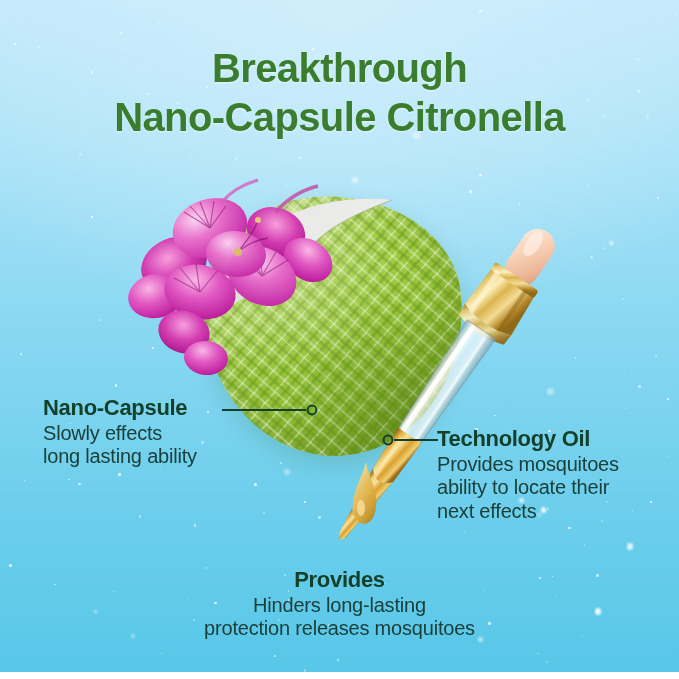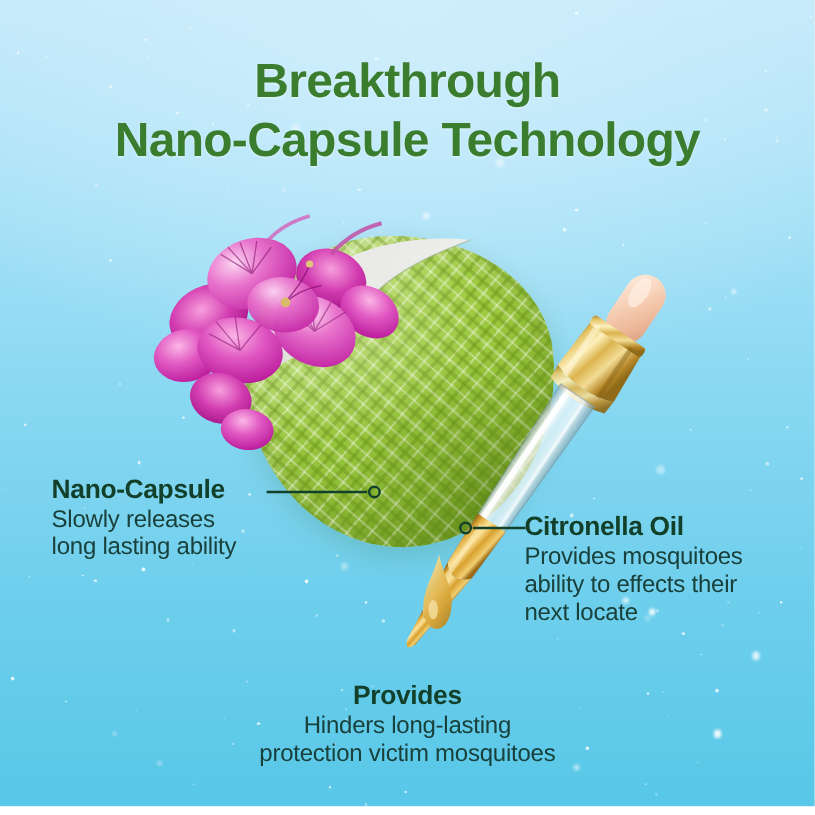--- a/index.html
+++ b/index.html
@@ -350,21 +350,21 @@
       <div class="sparkle" style="width: 2.7px; height: 2.7px; left: 488px; top: 622.2px; opacity: 0.77;"></div>
       <div class="sparkle" style="width: 2.1px; height: 2.1px; left: 338.1px; top: 296.9px; opacity: 0.37;"></div>
       <div class="sparkle" style="width: 3px; height: 3px; left: 201.3px; top: 441.3px; opacity: 0.49;"></div>
       <div class="sparkle" style="width: 2.6px; height: 2.6px; left: 638.3px; top: 385.4px; opacity: 0.56;"></div>
       <div class="sparkle" style="width: 1.2px; height: 1.2px; left: 159.7px; top: 470px; opacity: 0.37;"></div>
       <div class="sparkle" style="width: 3px; height: 3px; left: 254.2px; top: 482.6px; opacity: 0.89;"></div>
     </div>
 
   <div class="title">
     <span class="line1">Breakthrough</span>
-    <span class="line2">Nano-Capsule Technology</span>
+    <span class="line2">Nano-Capsule Citronella</span>
   </div>
 
   <div class="capsule-stage">
 
     <div class="capsule"></div>
 
     <svg class="peel" viewBox="0 0 210 140">
       <defs>
         <linearGradient id="peelGrad" x1="0" y1="0" x2="0.4" y2="1">
           <stop offset="0%" stop-color="#ffffff"></stop>
@@ -531,35 +531,35 @@
   </svg>
 
   <svg class="leader" id="leader-citronella" viewBox="0 0 58 20">
     <circle cx="6" cy="10" r="4.4" fill="none" stroke="#13402a" stroke-width="2"></circle>
     <line x1="12" y1="10" x2="56" y2="10" stroke="#13402a" stroke-width="2"></line>
   </svg>
 
   <div class="callout" id="callout-nano">
     <div class="callout-head">Nano-Capsule</div>
     <div class="callout-body">
-      <div>Slowly releases</div>
+      <div>Slowly effects</div>
       <div>long lasting ability</div>
     </div>
   </div>
 
   <div class="callout" id="callout-citronella">
-    <div class="callout-head">Citronella Oil</div>
+    <div class="callout-head">Technology Oil</div>
     <div class="callout-body">
       <div>Provides mosquitoes</div>
-      <div>ability to effects their</div>
-      <div>next locate</div>
+      <div>ability to locate their</div>
+      <div>next effects</div>
     </div>
   </div>
 
   <div class="callout" id="callout-combined">
     <div class="callout-head">Provides</div>
     <div class="callout-body">
       <div>Hinders long-lasting</div>
-      <div>protection victim mosquitoes</div>
+      <div>protection releases mosquitoes</div>
     </div>
   </div>
 
 </div>
 
 </body></html>

